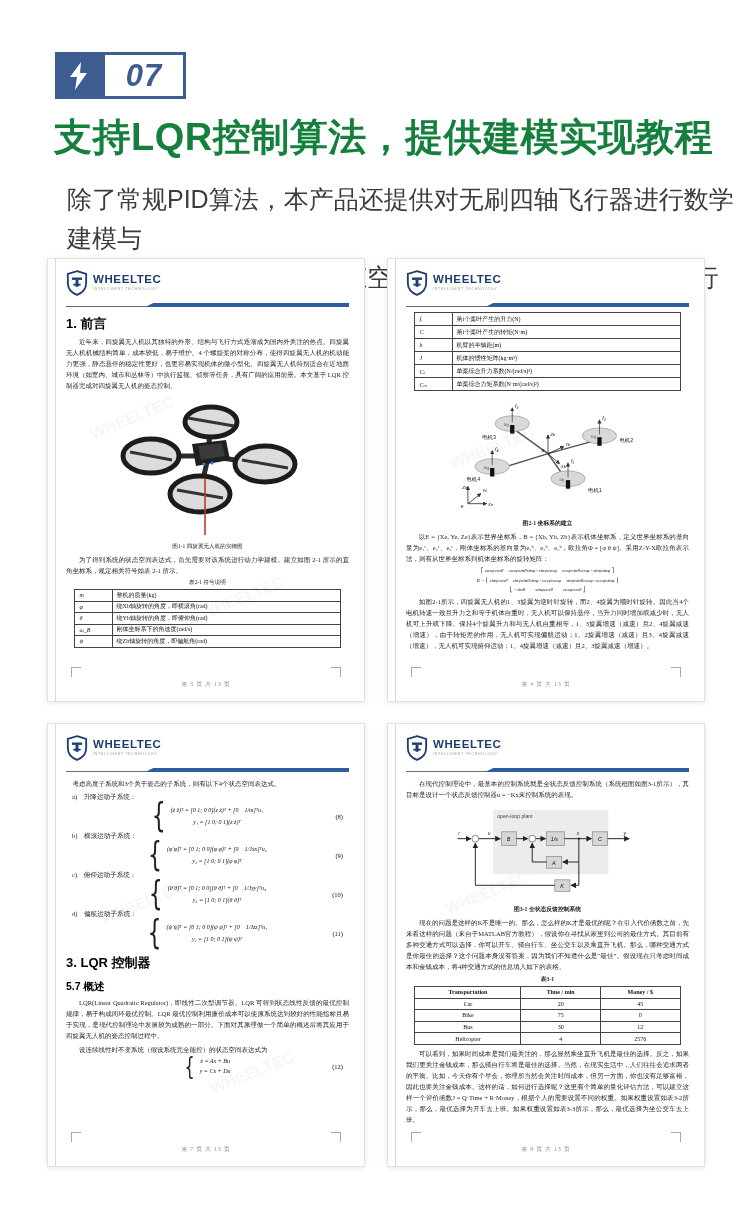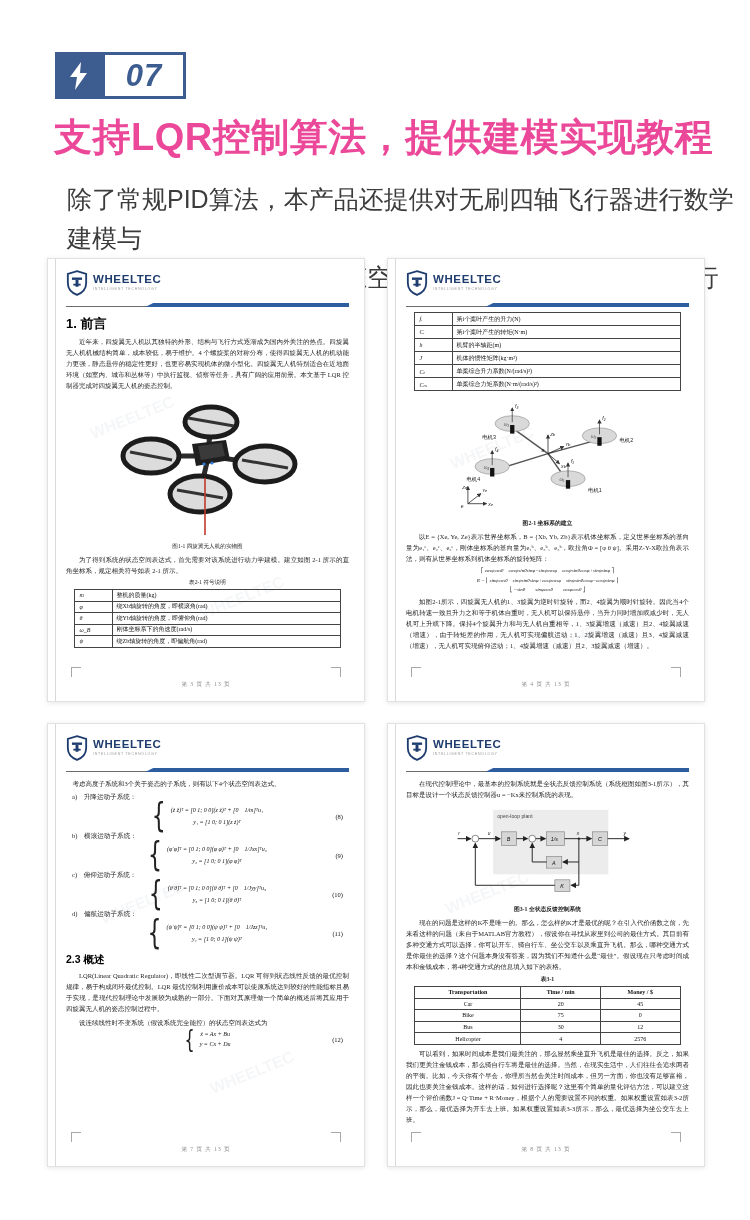--- a/index.html
+++ b/index.html
@@ -6,21 +6,21 @@
   body{width:750px;height:1220px;background:#ffffff;position:relative;overflow:hidden;
        font-family:"Liberation Sans","DejaVu Sans",sans-serif;}
 
   
   .badge{position:absolute;left:55px;top:52px;display:flex;}
   .bolt{width:47px;height:47px;background:#3d5c8f;display:flex;align-items:center;justify-content:center;}
   .numbox{width:78px;height:41px;border:3px solid #3d5c8f;background:#fff;display:flex;align-items:center;justify-content:center;
           font-size:31px;font-weight:700;font-style:italic;color:#3d5c8f;letter-spacing:1px;}
 
   
-  .title{position:absolute;left:54px;top:112px;margin:0;font-size:38px;font-weight:900;color:#ec4899;letter-spacing:.5px;}
+  .title{position:absolute;left:54px;top:112px;margin:0;font-size:38px;font-weight:900;color:#15803d;letter-spacing:.5px;}
   .sub{position:absolute;left:55px;top:168px;margin:12px;font-size:25px;line-height:39px;color:#3c3c3c;}
 
   
   .doc{position:absolute;width:316px;height:442px;background:#fff;border:1px solid #e2e2e2;
        box-shadow:0 1px 5px rgba(0,0,0,.10);overflow:hidden;
        font-family:"Liberation Serif","DejaVu Serif",serif;color:#1f1f1f;}
   .pos-a{left:47px;top:258px;} .pos-b{left:387px;top:258px;}
   .pos-c{left:47px;top:723px;} .pos-d{left:387px;top:723px;}
   .edge{position:absolute;left:7px;top:0;bottom:0;width:1px;background:#d9d9d9;}
   .inner{position:absolute;left:18px;right:15px;top:8px;bottom:8px;}
@@ -340,21 +340,22 @@
     <div class="syslabel">d)　偏航运动子系统：</div>
     <div class="eqwrap">
       <span class="brace">{</span>
       <div class="eqlines">
         <div>(ψ̇ ψ̈)ᵀ = [0 1; 0 0](ψ ψ̇)ᵀ + [0　1/Jzz]ᵀu₄</div>
         <div>y₄ = [1 0; 0 1](ψ ψ̇)ᵀ</div>
       </div>
       <span class="eqnum">(11)</span>
     </div>
 
-    <div class="h3" style="margin-top:8px;">2.3 概述</div>
+    <div class="h2" style="margin-top:9px;">3. LQR 控制器</div>
+    <div class="h3" style="margin-top:8px;">5.7 概述</div>
     <p class="para">LQR(Linear Quadratic Regulator)，即线性二次型调节器。LQR 可得到状态线性反馈的最优控制规律，易于构成闭环最优控制。LQR 最优控制利用廉价成本可以使原系统达到较好的性能指标且易于实现，是现代控制理论中发展较为成熟的一部分。下面对其原理做一个简单的概述后将其应用于四旋翼无人机的姿态控制过程中。</p>
     <p class="para" style="margin:1px 0;">设连续线性时不变系统（假设系统完全能控）的状态空间表达式为</p>
     <div class="eqwrap">
       <span class="brace" style="font-size:16px;">{</span>
       <div class="eqlines" style="line-height:10px;">
         <div>ẋ = Ax + Bu</div>
         <div>y = Cx + Du</div>
       </div>
       <span class="eqnum">(12)</span>
     </div>

